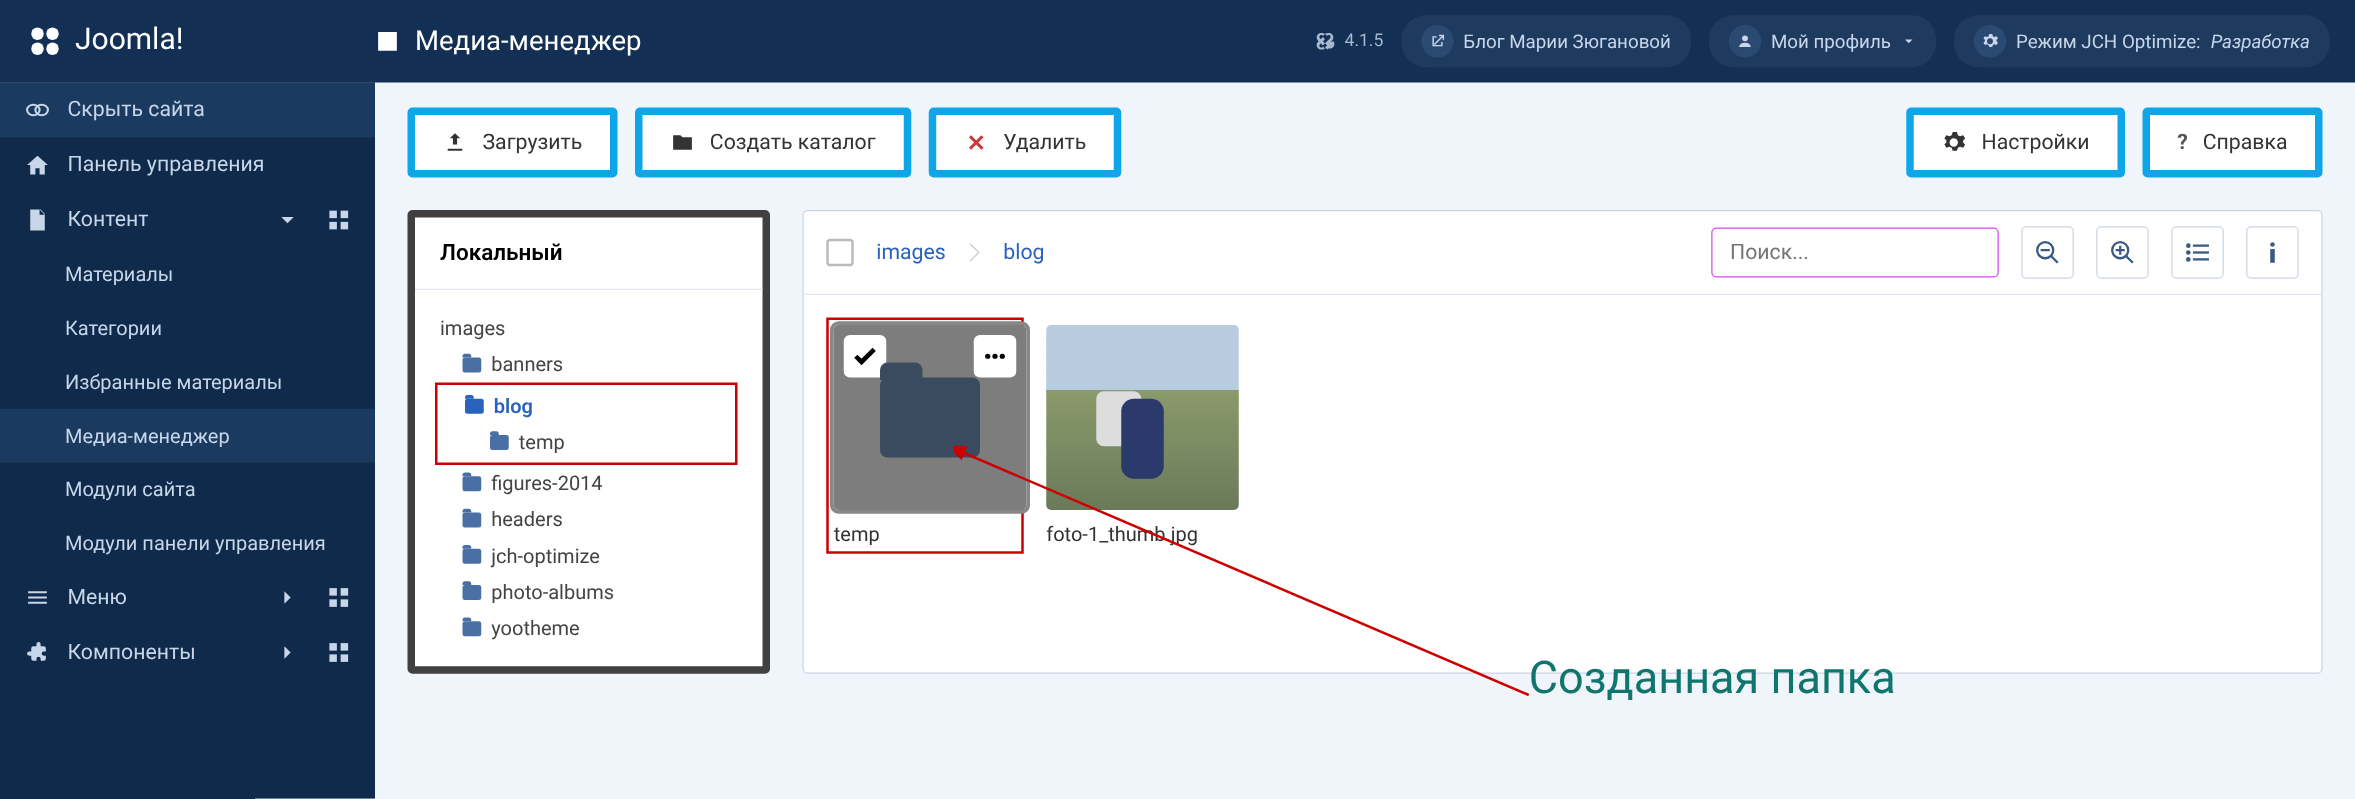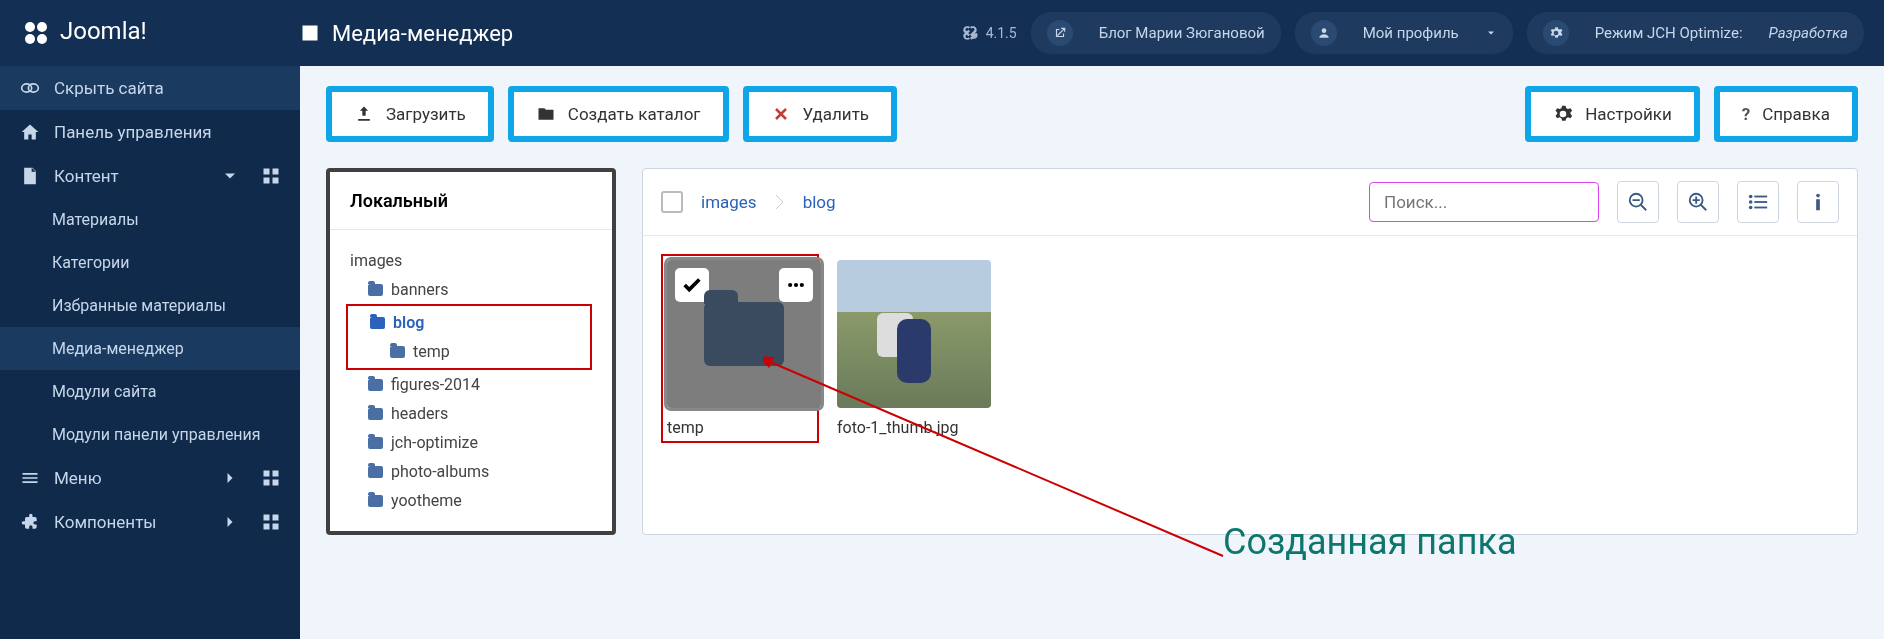--- a/index.html
+++ b/index.html
@@ -3,35 +3,35 @@
 <meta charset="utf-8">
 <style>
 *{box-sizing:border-box;margin:0;padding:0;font-family:-apple-system,BlinkMacSystemFont,"Segoe UI",Roboto,sans-serif}
 body{background:#f0f4fb;width:1884px;height:639px;overflow:hidden;position:relative}
 .header{background:#132f53;height:66px;display:flex;align-items:center;padding:0 20px;color:#fff}
 .logo{display:flex;align-items:flex-start;gap:8px;font-size:24px;width:280px}
 .logo-icon{width:32px;height:32px}
 .page-title{display:flex;align-items:center;gap:12px;font-size:22px}
 .header-right{margin-left:auto;display:flex;align-items:center;gap:14px}
 .version{color:#a8b8d0;font-size:14px;display:flex;align-items:center;gap:6px}
-.header-btn{background:#1e3a5f;border-radius:20px;padding:8px 16px;display:flex;align-items:center;gap:26px;color:#c8d6ea;font-size:15px;cursor:pointer}
+.header-btn{background:#1e3a5f;border-radius:20px;padding:8px 16px;display:flex;align-items:center;gap:8px;color:#c8d6ea;font-size:15px;cursor:pointer}
 .header-btn-icon{width:26px;height:26px;background:#2a4a72;border-radius:50%;display:flex;align-items:center;justify-content:center}
 .sidebar{position:absolute;top:66px;left:0;width:300px;background:#0f2a4a;height:573px;color:#c8d6ea}
 .sidebar-item{display:flex;align-items:center;padding:12px 20px;gap:14px;font-size:17px;cursor:pointer}
 .sidebar-item.hover{background:#1a3a5f}
 .sidebar-subitem{padding:12px 20px 12px 52px;font-size:16px;cursor:pointer}
 .sidebar-subitem.active{background:#1a3a5f}
 .chevron{margin-left:auto}
 .grid-ico{width:18px;height:18px;margin-left:8px}
 .main{position:absolute;top:66px;left:300px;right:0;padding:20px 26px}
 .toolbar{display:flex;gap:14px;margin-bottom:26px}
 .btn{background:#fff;border:6px solid #0ea5e9;border-radius:4px;padding:12px 22px;display:flex;align-items:center;gap:12px;font-size:17px;cursor:pointer;color:#333}
 .btn.right{margin-left:auto}
 .content{display:flex;gap:26px}
-.tree-panel{background:#fff;border:4px solid #404040;border-radius:4px;width:290px;padding:0}
+.tree-panel{background:#fff;border:6px solid #404040;border-radius:4px;width:290px;padding:0}
 .tree-title{font-weight:600;font-size:18px;padding:18px 20px;border-bottom:1px solid #e2e8f0}
 .tree-body{padding:16px 20px}
 .tree-row{display:flex;align-items:center;gap:8px;padding:5px 0;font-size:16px;color:#444;cursor:pointer}
 .tree-row.l1{padding-left:18px}
 .tree-row.l2{padding-left:38px}
 .tree-row.sel{color:#2a62bc;font-weight:600}
 .tree-ico{width:15px;height:12px;background:#4a6fa5;border-radius:2px;position:relative}
 .tree-ico.open{background:#2a62bc}
 .tree-ico::before{content:"";position:absolute;top:-3px;left:0;width:7px;height:3px;background:inherit;border-radius:2px 2px 0 0}
 .redbox{border:2px solid #c00}

